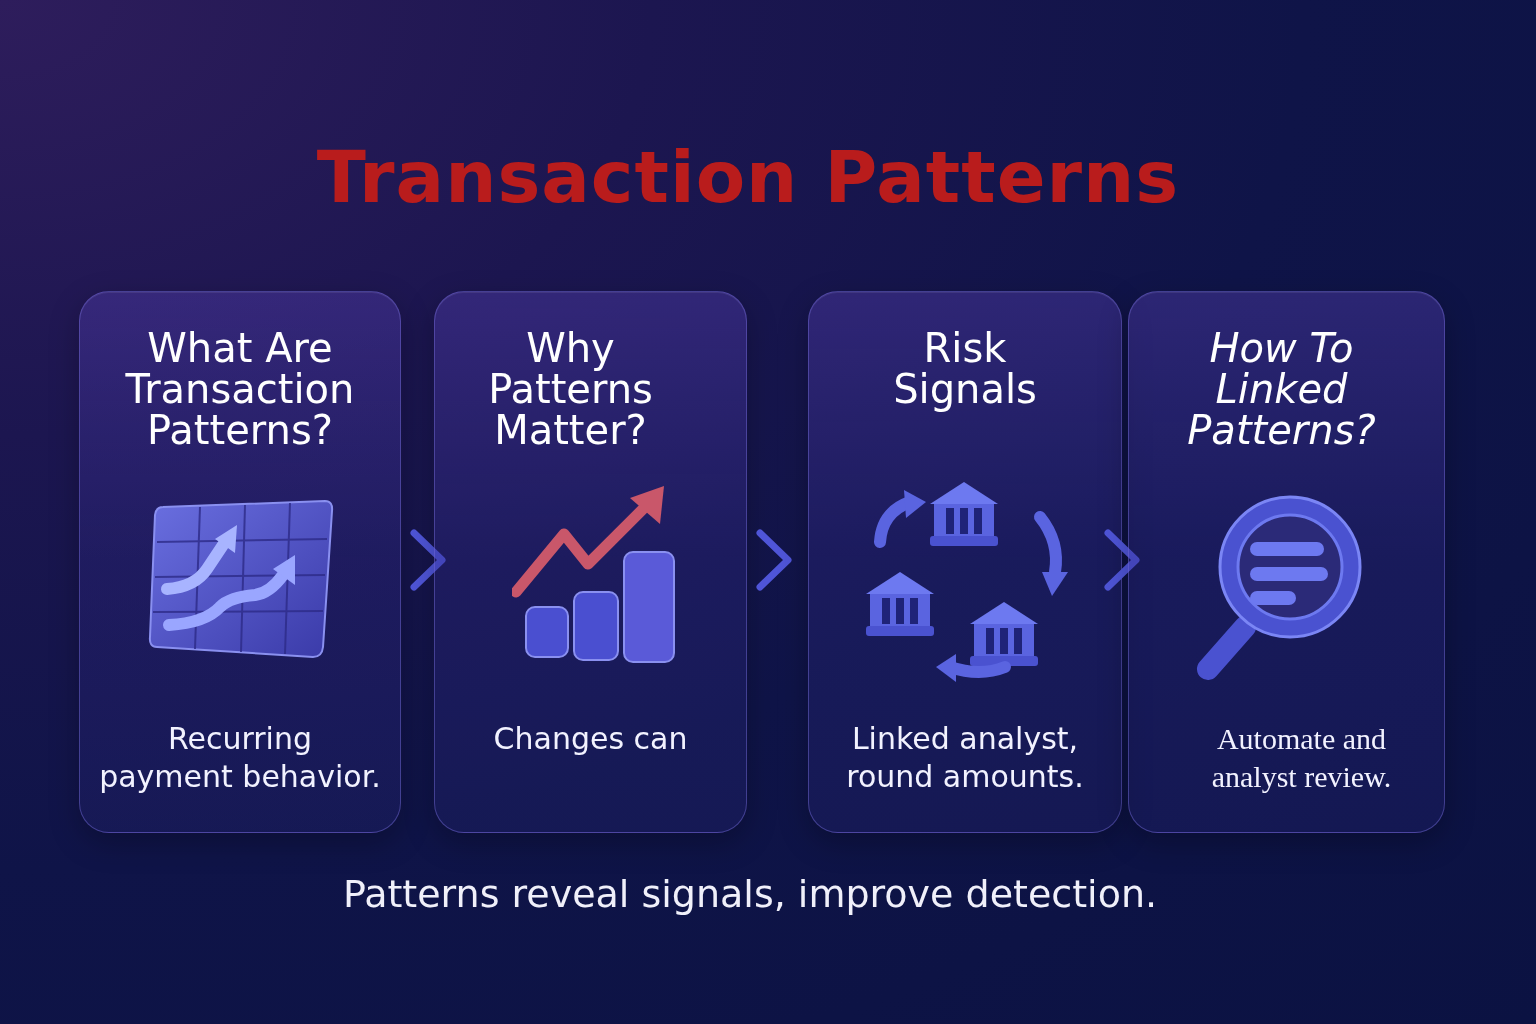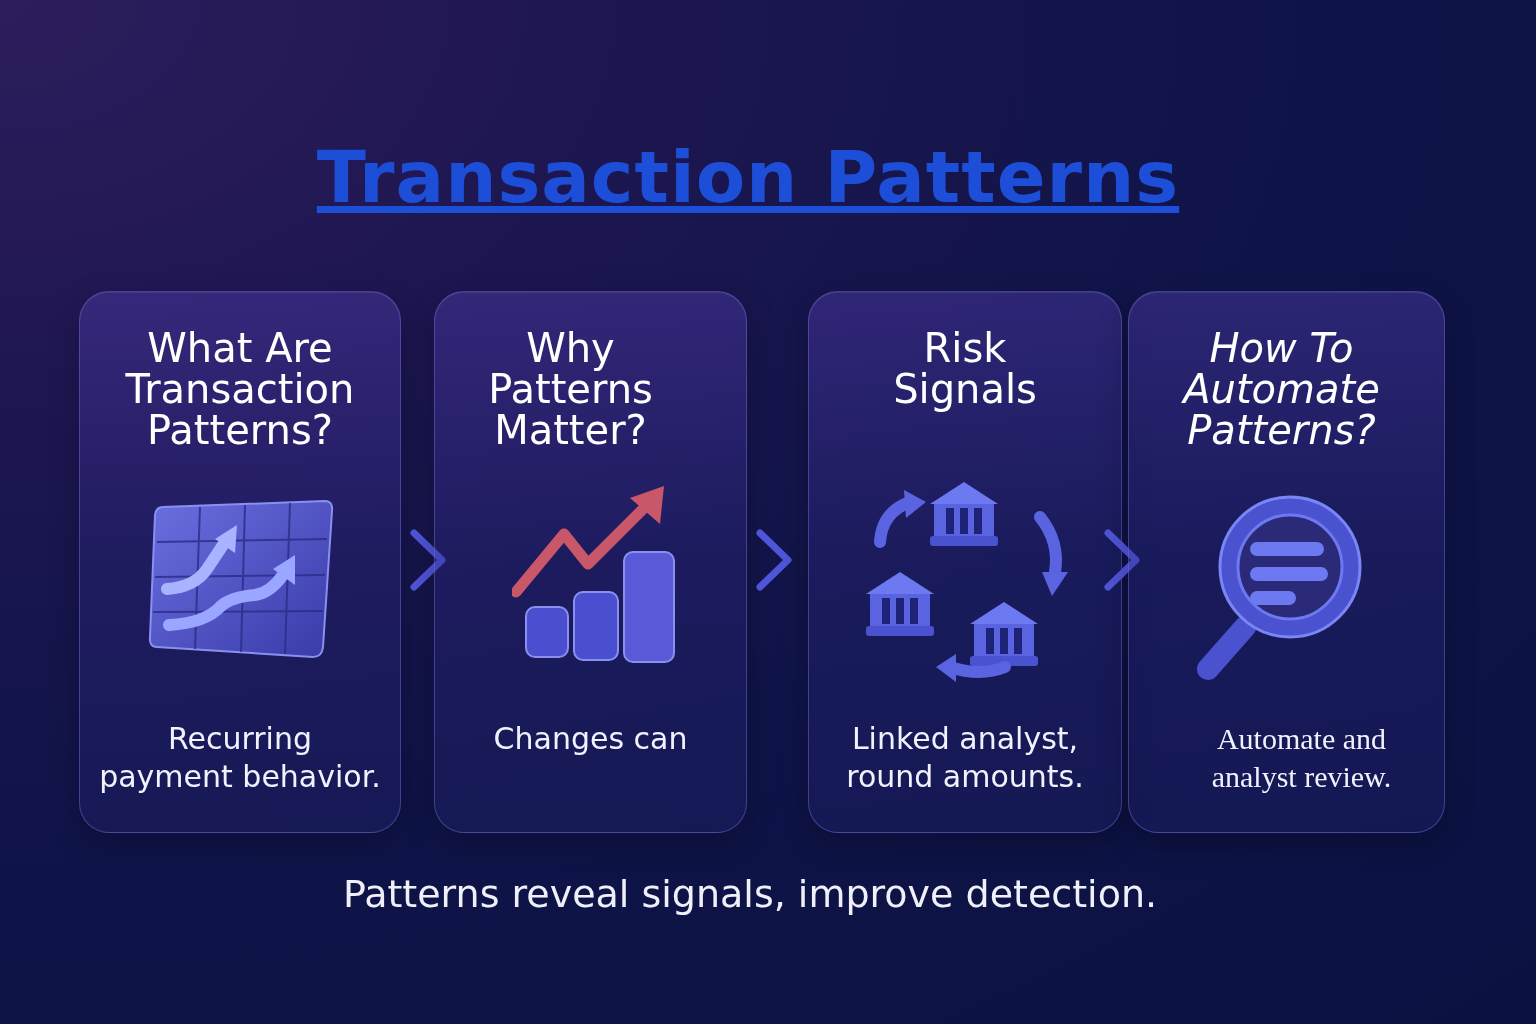--- a/index.html
+++ b/index.html
@@ -3,21 +3,21 @@
 <meta charset="utf-8">
 <style>
   html, body { margin:0; padding:0; }
   body {
     width:1536px; height:1024px; overflow:hidden; position:relative;
     background: radial-gradient(ellipse at 0% 0%, #2e1d5c 0%, #1c1650 30%, #0f1448 60%, #0b1242 100%);
     font-family: "DejaVu Sans", sans-serif; color:#fff;
   }
   .title {
     position:absolute; left:0; width:1496px; top:135px; text-align:center;
-    font-size:72px; font-weight:bold; letter-spacing:1px; color:#1d4ed8;text-decoration:underline;
+    font-size:72px; font-weight:bold; letter-spacing:1px; color:#b91c1c;
   }
   .card {
     position:absolute; top:291px; height:540px; border-radius:30px;
     background: linear-gradient(180deg, rgba(80,60,170,0.45) 0%, rgba(45,40,130,0.35) 50%, rgba(35,35,110,0.35) 100%);
     border:1.5px solid rgba(120,110,220,0.45);
     box-shadow: inset 0 1px 0 rgba(255,255,255,0.08), 0 10px 30px rgba(0,0,0,0.25);
   }
   .card-title {
     position:absolute; left:0; right:0; top:36px; text-align:center;
     font-size:40px; line-height:41px; font-weight:500; color:#fff;
@@ -135,21 +135,21 @@
   </div>
 </div>
 
 <svg class="arrow" style="left:1100px;" viewBox="0 0 44 70">
   <polyline points="8,8 36,35 8,62" fill="none" stroke="#4f55d8" stroke-width="7" stroke-linecap="round" stroke-linejoin="round"></polyline>
 </svg>
 
 <div class="card" style="left:1128px; width:315px;">
   <div class="card-title" style="left:-10px;font-style:italic;">
     <div>How To</div>
-    <div>Automate</div>
+    <div>Linked</div>
     <div>Patterns?</div>
   </div>
   <div class="card-icon" style="top:195px; left:48%;">
     <svg width="180" height="200" viewBox="0 0 180 200">
       <line x1="55" y1="140" x2="18" y2="182" stroke="#4a52d0" stroke-width="22" stroke-linecap="round"></line>
       <circle cx="100" cy="80" r="70" fill="#4a52d0" stroke="#7b86f5" stroke-width="3"></circle>
       <circle cx="100" cy="80" r="52" fill="#2b2a78" stroke="#6d79f0" stroke-width="3"></circle>
       <rect x="60" y="55" width="74" height="14" rx="7" fill="#6d79f0"></rect>
       <rect x="60" y="80" width="78" height="14" rx="7" fill="#6d79f0"></rect>
       <rect x="60" y="104" width="46" height="14" rx="7" fill="#6d79f0"></rect>

